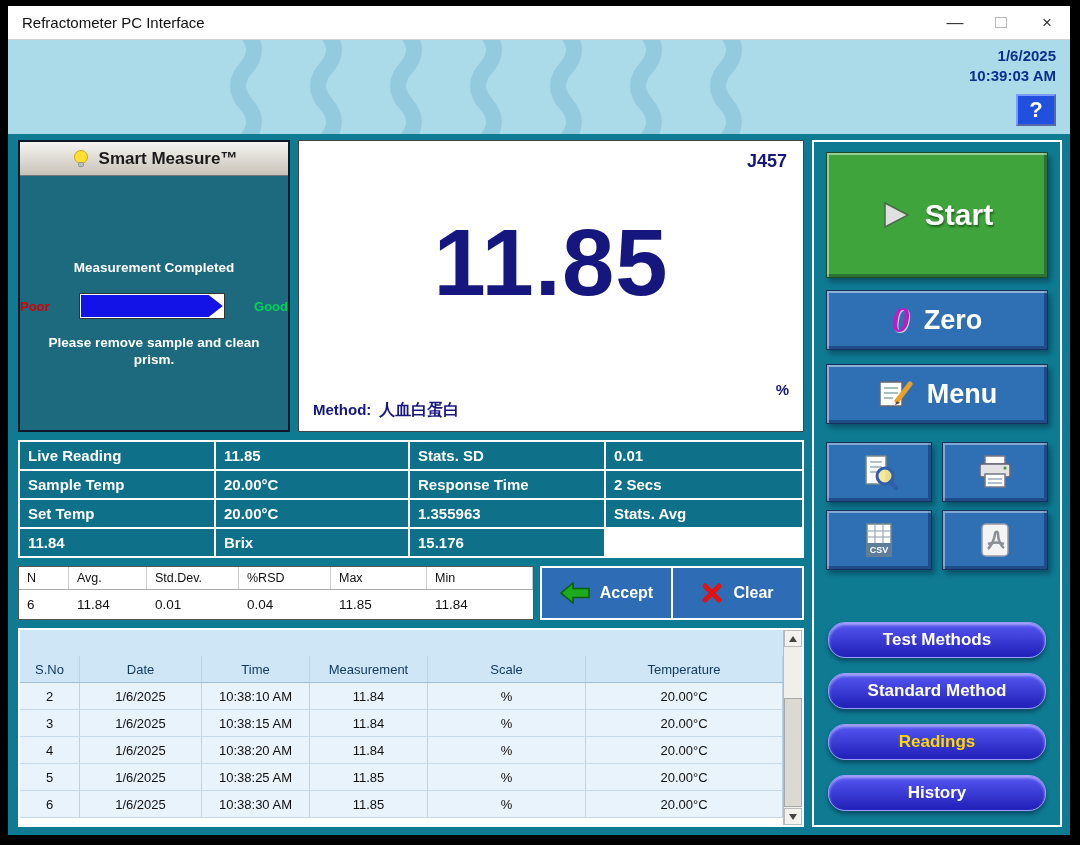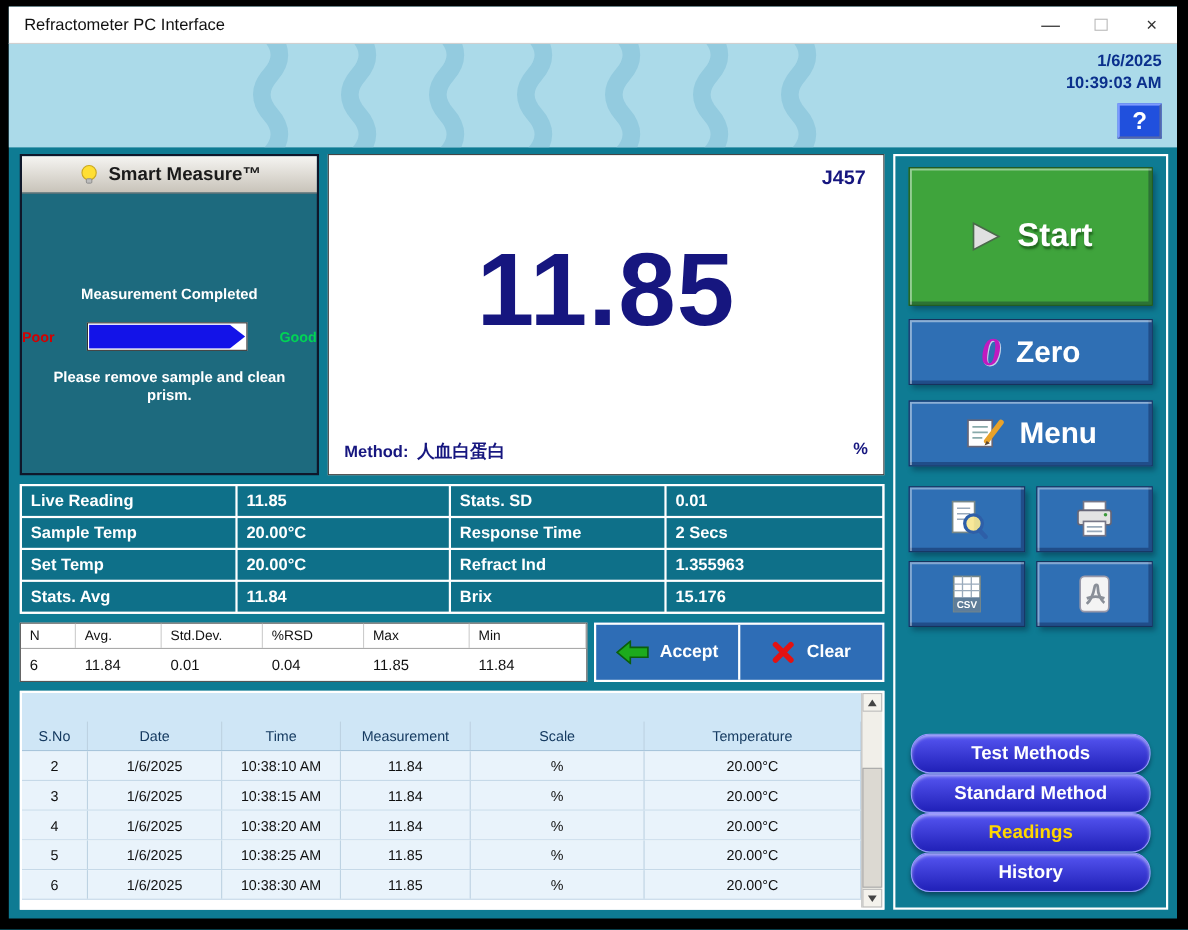--- a/index.html
+++ b/index.html
@@ -40,21 +40,21 @@
   .qbar{width:146px;height:26px;background:#fff;border:1px solid #333;position:relative;}
   .qfill{position:absolute;inset:1px;background:#1313e8;clip-path:polygon(0 0,90% 0,100% 50%,90% 100%,0 100%);}
   .sm-instruction{margin-top:15px;font-weight:bold;font-size:13.5px;line-height:17px;padding:0 26px;}
 
   
   .display-panel{flex:1;background:#fff;border:1px solid #444;position:relative;color:#16167f;}
   .model{position:absolute;top:10px;right:16px;font-weight:bold;font-size:18px;}
   .reading{position:absolute;top:42%;left:50%;transform:translate(-50%,-50%);font-size:94px;font-weight:bold;letter-spacing:1px;white-space:nowrap;}
   .method-row{position:absolute;left:14px;right:14px;bottom:10px;display:flex;justify-content:space-between;font-weight:bold;font-size:15px;}
   .method-left{display:flex;gap:8px;align-items:baseline;}
-  .method-value{font-size:16px;}
+  .method-value{font-size:16px;margin-top:19px;}
 
   
   .stats-grid{border:2px solid #fff;background:#fff;display:grid;grid-template-columns:194px 192px 194px 1fr;grid-auto-rows:27px;gap:2px;flex:0 0 auto;}
   .stat-cell{background:#0e7089;color:#fff;font-weight:bold;font-size:15px;line-height:27px;padding-left:8px;overflow:hidden;}
 
   
   .summary-row{display:flex;gap:6px;height:54px;flex:0 0 auto;}
   .summary-box{width:516px;background:#fff;border:1px solid #555;display:flex;flex-direction:column;}
   .sum-grid{display:grid;grid-template-columns:50px 78px 92px 92px 96px 1fr;}
   .sum-head-row{height:23px;border-bottom:1px solid #aaa;}
@@ -90,21 +90,21 @@
     box-shadow:3px 4px 5px rgba(0,10,30,.35), inset 2px 2px 0 rgba(255,255,255,.45), inset -3px -3px 0 rgba(0,0,40,.3);flex:0 0 auto;}
   .start-btn{height:126px;background:#3fa43c;font-size:30px;text-shadow:1px 2px 2px rgba(0,40,0,.5);}
   .zero-btn,.menu-btn{height:60px;background:#2f6fb4;font-size:27px;border-color:#16325c;}
   .zero-btn{margin-top:12px;}
   .menu-btn{margin-top:14px;}
   .zero-glyph{font-family:"Liberation Serif",serif;font-style:italic;font-weight:bold;font-size:36px;color:#c01ac0;line-height:1;text-shadow:1px 1px 0 rgba(255,255,255,.7);}
   .icon-grid{margin-top:18px;display:grid;grid-template-columns:1fr 1fr;gap:8px 10px;flex:0 0 auto;}
   .icon-btn{height:60px;background:#2f6fb4;border:1px solid #16325c;display:flex;align-items:center;justify-content:center;cursor:pointer;
     box-shadow:3px 4px 5px rgba(0,10,30,.35), inset 2px 2px 0 rgba(255,255,255,.4), inset -3px -3px 0 rgba(0,0,40,.3);}
   .sb-spacer{flex:1;}
-  .nav-stack{display:flex;flex-direction:column;padding:0 2px 4px;flex:0 0 auto;}
+  .nav-stack{display:flex;flex-direction:column;gap:15px;padding:0 2px 4px;flex:0 0 auto;}
   .nav-btn{height:36px;border-radius:17px;border:1px solid #9a9aff;background:linear-gradient(#5656f2,#2020b8);color:#fff;font-weight:bold;font-size:17px;cursor:pointer;font-family:"Liberation Sans",sans-serif;
     box-shadow:0 3px 4px rgba(0,0,30,.4), inset 0 2px 3px rgba(255,255,255,.5);}
   .nav-btn.active{color:#ffd700;}
 </style>
 </head>
 <body>
 
 <div class="window">
 
   <div class="titlebar">
@@ -181,21 +181,20 @@
           <div class="stat-cell">Live Reading</div>
           <div class="stat-cell">11.85</div>
           <div class="stat-cell">Stats. SD</div>
           <div class="stat-cell">0.01</div>
           <div class="stat-cell">Sample Temp</div>
           <div class="stat-cell">20.00°C</div>
           <div class="stat-cell">Response Time</div>
           <div class="stat-cell">2 Secs</div>
           <div class="stat-cell">Set Temp</div>
           <div class="stat-cell">20.00°C</div>
-          <div class="stat-cell">Refract Ind</div>
           <div class="stat-cell">1.355963</div>
           <div class="stat-cell">Stats. Avg</div>
           <div class="stat-cell">11.84</div>
           <div class="stat-cell">Brix</div>
           <div class="stat-cell">15.176</div>
         </div>
 
       <div class="summary-row">
         <div class="summary-box">
           <div class="sum-grid sum-head-row">

